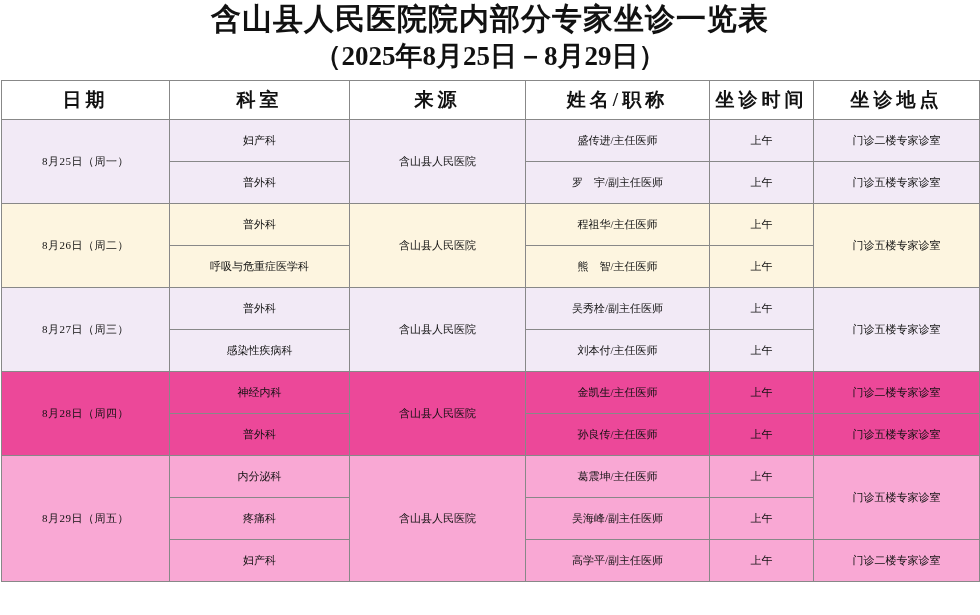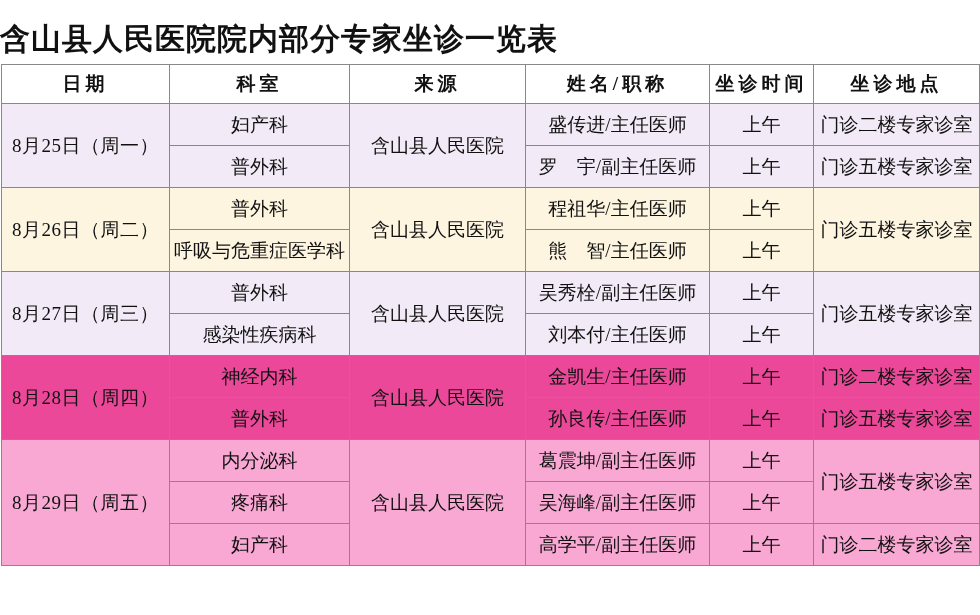--- a/index.html
+++ b/index.html
@@ -16,22 +16,22 @@
   }
   .page {
     width: 980px;
     height: 615px;
     box-sizing: border-box;
     padding: 0;
     display: flex;
     flex-direction: column;
   }
   .title-block {
-    text-align: left;
-    padding-top: 20px;
+    text-align: center;
+    padding-top: 0;
   }
   .title-line1 {
     font-size: 30px;
     font-weight: bold;
     letter-spacing: 1px;
     line-height: 38px;
   }
   .title-line2 {
     font-size: 27px;
     font-weight: bold;
@@ -43,21 +43,21 @@
     width: 978px;
     margin: 6px 1px 0 1px;
     table-layout: fixed;
     border-radius: 17px;
   }
   table.schedule th,
   table.schedule td {
     border: 1px solid #888888;
     text-align: center;
     vertical-align: middle;
-    font-size: 19px;
+    font-size: 11px;
     padding: 0 2px;
     white-space: nowrap;
     overflow: hidden;
   }
   table.schedule thead th {
     height: 38px;
     font-weight: bold;
     font-size: 19px;
     letter-spacing: 4px;
     background: #ffffff;
@@ -89,20 +89,21 @@
   .tint-d td { background: #ec4899; }
   .tint-e td { background: #f9a8d4; }
 </style>
 </head>
 <body>
 
 <div class="page">
 
   <div class="title-block">
     <div class="title-line1">含山县人民医院院内部分专家坐诊一览表</div>
+    <div class="title-line2">（2025年8月25日－8月29日）</div>
   </div>
 
   <table class="schedule">
     <colgroup>
       <col class="c-date">
       <col class="c-dept">
       <col class="c-source">
       <col class="c-name">
       <col class="c-time">
       <col class="c-place">
@@ -169,21 +170,21 @@
         <tr class="row tint-d">
           <td class="dept-cell">普外科</td>
           <td class="name-cell">孙良传/主任医师</td>
           <td class="time-cell">上午</td>
           <td class="place-cell">门诊五楼专家诊室</td>
         </tr>
         <tr class="row tint-e">
           <td class="date-cell" rowspan="3">8月29日（周五）</td>
           <td class="dept-cell">内分泌科</td>
           <td class="source-cell" rowspan="3">含山县人民医院</td>
-          <td class="name-cell">葛震坤/副主任医师</td>
+          <td class="name-cell">葛震坤/主任医师</td>
           <td class="time-cell">上午</td>
           <td class="place-cell" rowspan="2">门诊五楼专家诊室</td>
         </tr>
         <tr class="row tint-e">
           <td class="dept-cell">疼痛科</td>
           <td class="name-cell">吴海峰/副主任医师</td>
           <td class="time-cell">上午</td>
         </tr>
         <tr class="row tint-e">
           <td class="dept-cell">妇产科</td>

